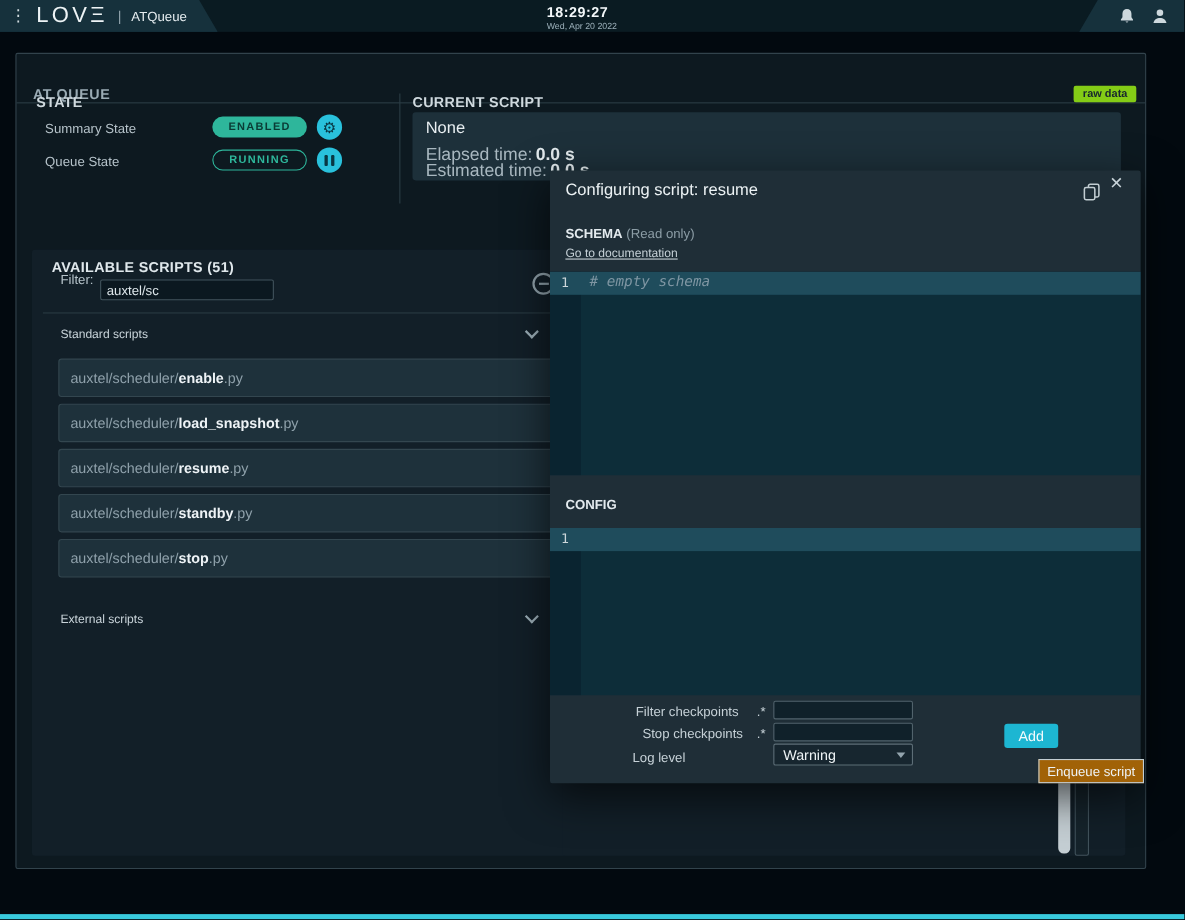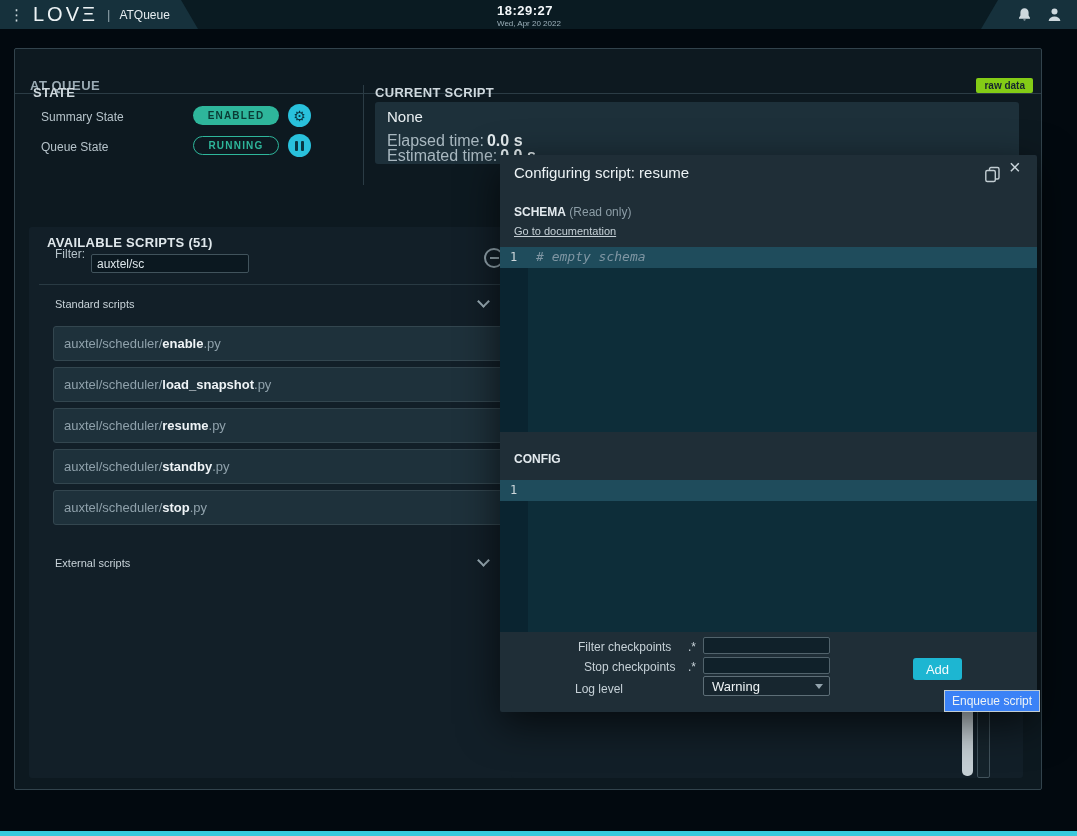--- a/index.html
+++ b/index.html
@@ -122,21 +122,21 @@
   .i-pause { top:482px; } .i-stop { top:502px; }
   .select { position:absolute; left:203px; top:521px; width:127px; height:20px; background:#17262f;
             border:1px solid #5d6e77; border-radius:2px; display:flex; align-items:center;
             padding:0 6px 0 8px; cursor:pointer; }
   .select-value { color:#eef3f5; font-size:13px; flex:1; }
   .caret { width:0; height:0; border-left:4px solid transparent; border-right:4px solid transparent;
            border-top:5px solid #93a4ad; }
   .add-btn { position:absolute; left:413px; top:503px; width:49px; height:22px; background:#1db6d2;
              border:none; border-radius:3px; color:#f4fbfd; font-size:13px; font-family:inherit; cursor:pointer; }
 
-  .tooltip { position:absolute; left:944px; top:690px; background:#3b82f6; border:1px solid #c2cdd2;
+  .tooltip { position:absolute; left:944px; top:690px; background:#a16207; border:1px solid #c2cdd2;
              color:#eef3f6; font-size:12px; padding:3px 7px; z-index:20; white-space:nowrap; }
 
   .bottom-bar { position:absolute; left:0; top:831px; width:1077px; height:5px; background:#39cadd; }
 </style>
 </head>
 <body>
 
 <div class="screen">
 
   <header class="topbar">

